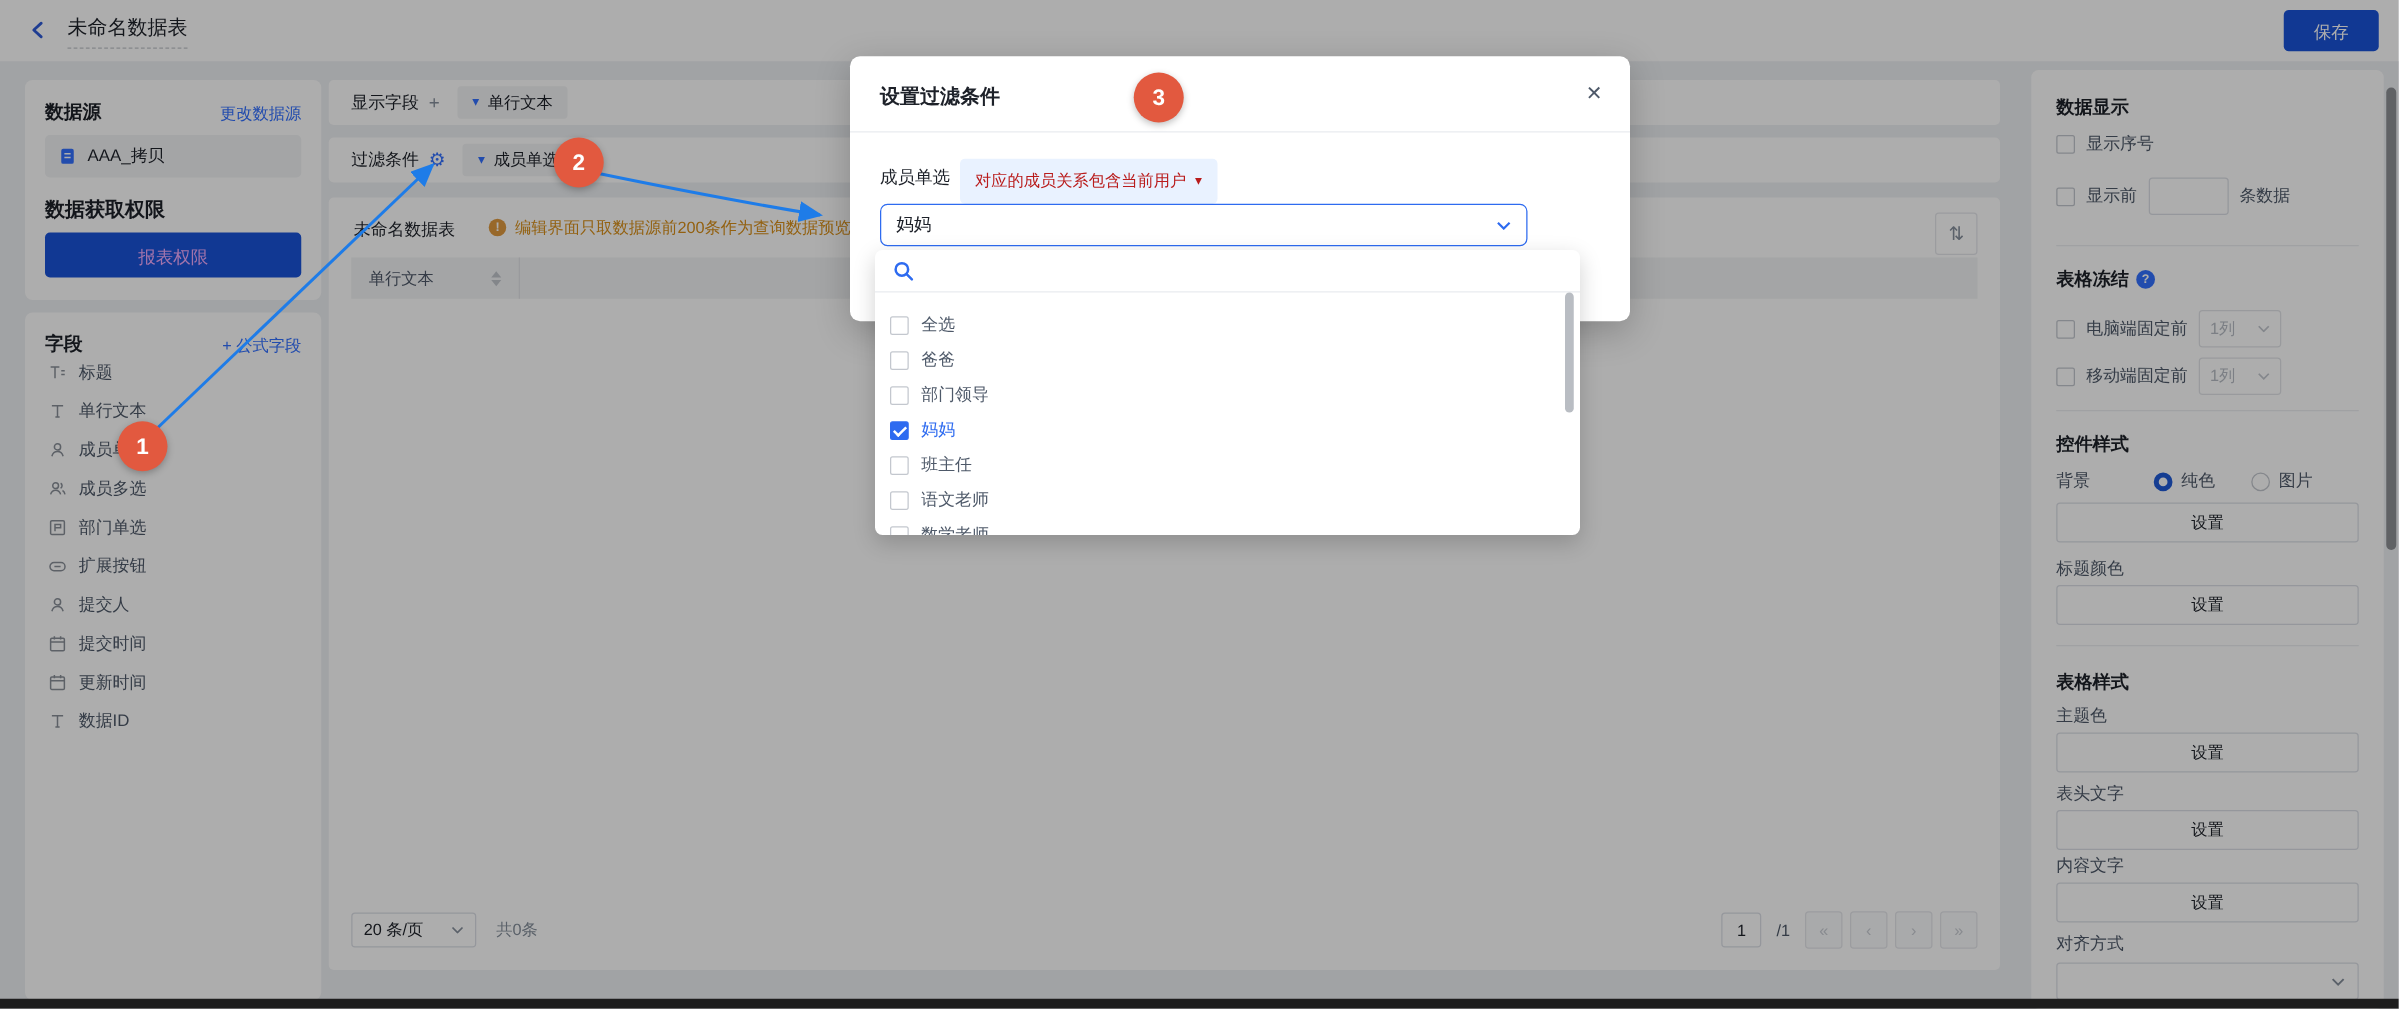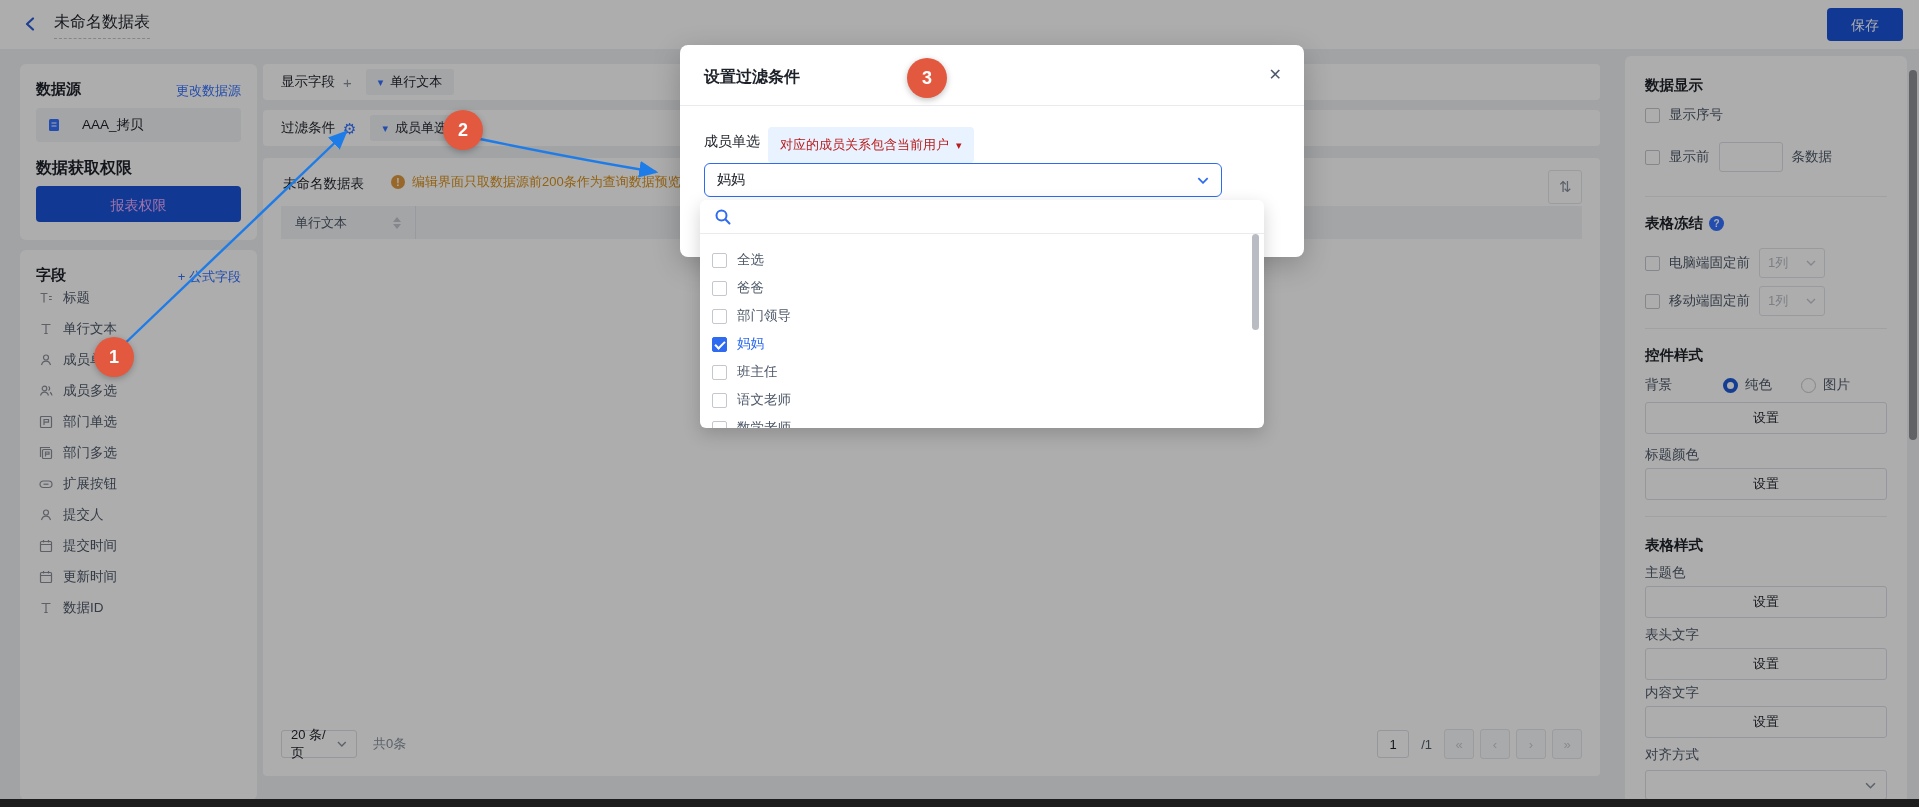--- a/index.html
+++ b/index.html
@@ -17,21 +17,21 @@
   .topbar{position:absolute;left:0;top:0;width:1919px;height:49px;background:#fff;}
   .title{position:absolute;left:54px;top:12px;font-size:16px;color:#1d2129;
          border-bottom:1px dashed #c2c6cc;padding-bottom:5px;}
   .save-btn{position:absolute;right:16px;top:8px;width:76px;height:33px;background:#1a53d9;
             color:#fff;border:none;border-radius:4px;font-size:14px;line-height:33px;text-align:center;}
 
   .primary-btn{display:block;background:#1a53d9;color:#f0abfc;border:none;border-radius:4px;
                font-size:14px;text-align:center;line-height:36px;height:36px;width:100%;}
 
   .ds-row{position:absolute;left:16px;right:16px;top:44px;height:34px;background:#f2f3f5;
-          border-radius:4px;display:flex;align-items:center;gap:20px;padding-left:10px;box-sizing:border-box;
+          border-radius:4px;display:flex;align-items:center;gap:8px;padding-left:10px;box-sizing:border-box;
           font-size:13.5px;}
 
   .field-item{display:flex;align-items:center;gap:9px;height:31px;padding-left:2px;
               font-size:13.5px;color:#4e5969;}
   .field-item svg{flex:none;}
 
   .chip{display:inline-flex;align-items:center;gap:7px;background:#f2f3f5;border-radius:3px;
         height:26px;padding:0 12px;font-size:13px;color:#1d2129;margin-left:14px;}
   .chip .caret{color:#3370ff;font-size:11px;line-height:1;}
   .bar-row{position:absolute;background:#fff;border-radius:4px;display:flex;align-items:center;
@@ -158,28 +158,20 @@
     </div>
     <div class="field-item">
       <svg width="16" height="16" viewBox="0 0 16 16">
           <rect x="2.5" y="2.5" width="11" height="11" rx="1" fill="none" stroke="#8a9099" stroke-width="1.2"></rect>
           <path d="M6 11V5.5h4.5V8.2H6" fill="none" stroke="#8a9099" stroke-width="1.2"></path>
         </svg>
       <span>部门单选</span>
     </div>
     <div class="field-item">
       <svg width="16" height="16" viewBox="0 0 16 16">
-          <path d="M2.5 12V2.5H12" fill="none" stroke="#8a9099" stroke-width="1.2"></path>
-          <rect x="4.5" y="4.5" width="9" height="9" rx="1" fill="none" stroke="#8a9099" stroke-width="1.2"></rect>
-          <path d="M7.5 11.5V7h3.5v2.2H7.5" fill="none" stroke="#8a9099" stroke-width="1.2"></path>
-        </svg>
-      <span>部门多选</span>
-    </div>
-    <div class="field-item">
-      <svg width="16" height="16" viewBox="0 0 16 16">
           <rect x="2" y="5" width="12" height="6.5" rx="3.2" fill="none" stroke="#8a9099" stroke-width="1.2"></rect>
           <path d="M5.5 8.2h5" stroke="#8a9099" stroke-width="1.2"></path>
         </svg>
       <span>扩展按钮</span>
     </div>
     <div class="field-item">
       <svg width="16" height="16" viewBox="0 0 16 16">
           <circle cx="8" cy="5.5" r="2.5" fill="none" stroke="#8a9099" stroke-width="1.2"></circle>
           <path d="M3.5 13c.7-2.6 2.4-3.8 4.5-3.8s3.8 1.2 4.5 3.8" fill="none" stroke="#8a9099" stroke-width="1.2"></path>
         </svg>
@@ -242,21 +234,21 @@
       <span>单行文本</span>
       <span class="sort-carets">
           <i class="up"></i>
           <i class="dn"></i>
         </span>
     </div>
   </div>
 
   <div class="abs" style="left:18px;right:18px;bottom:12px;height:40px;display:flex;align-items:center;justify-content:space-between;">
     <div style="display:flex;align-items:center;">
-      <div class="pg-box" style="width:76px;justify-content:space-between;padding:0 9px;">
+      <div class="pg-box" style="width:100px;justify-content:space-between;padding:0 9px;">
         <span>20 条/页</span>
         <svg width="10" height="6" viewBox="0 0 10 6">
             <polyline points="1,1 5,5 9,1" fill="none" stroke="#86909c" stroke-width="1.4"></polyline>
           </svg>
       </div>
       <span class="muted" style="margin-left:16px;font-size:13px;">共0条</span>
     </div>
     <div style="display:flex;align-items:center;gap:6px;">
       <div class="pg-box" style="width:32px;">
         <span>1</span>

